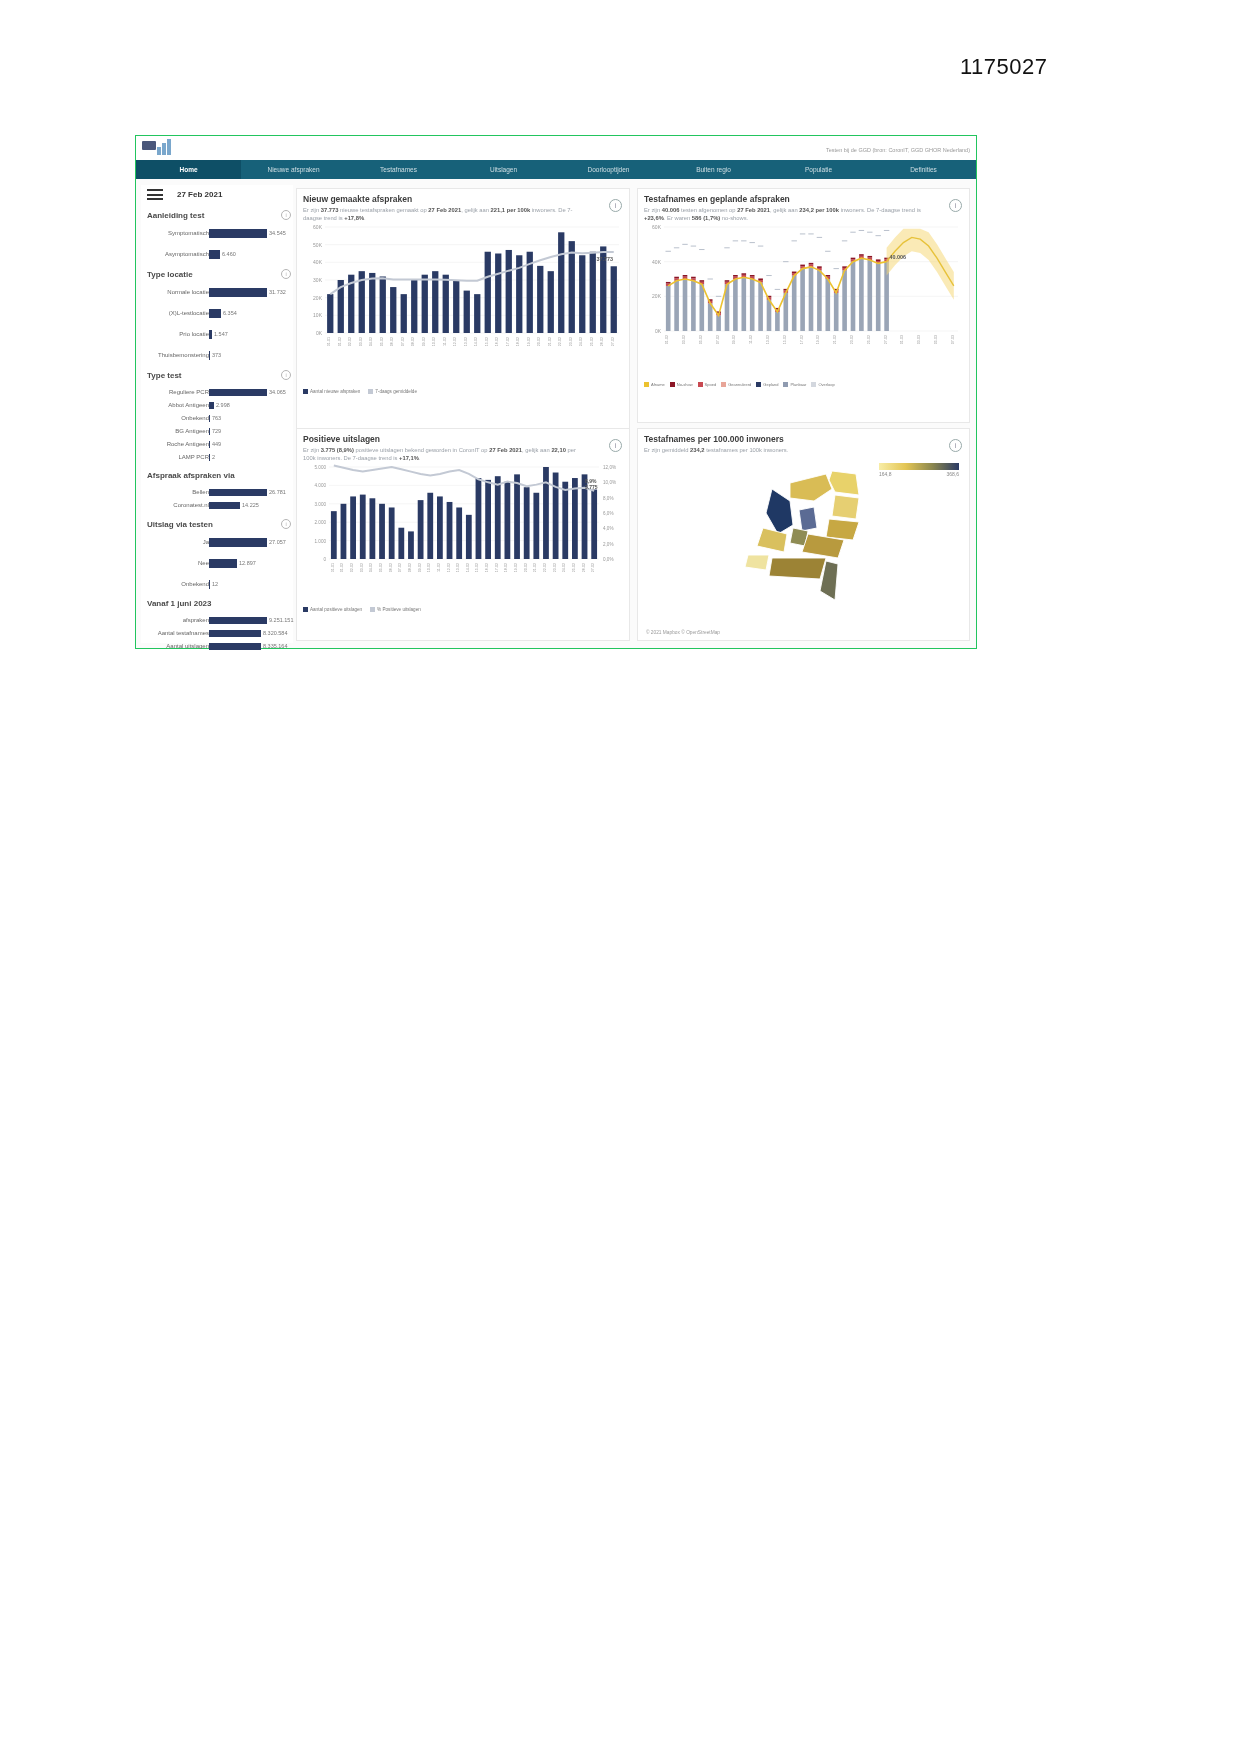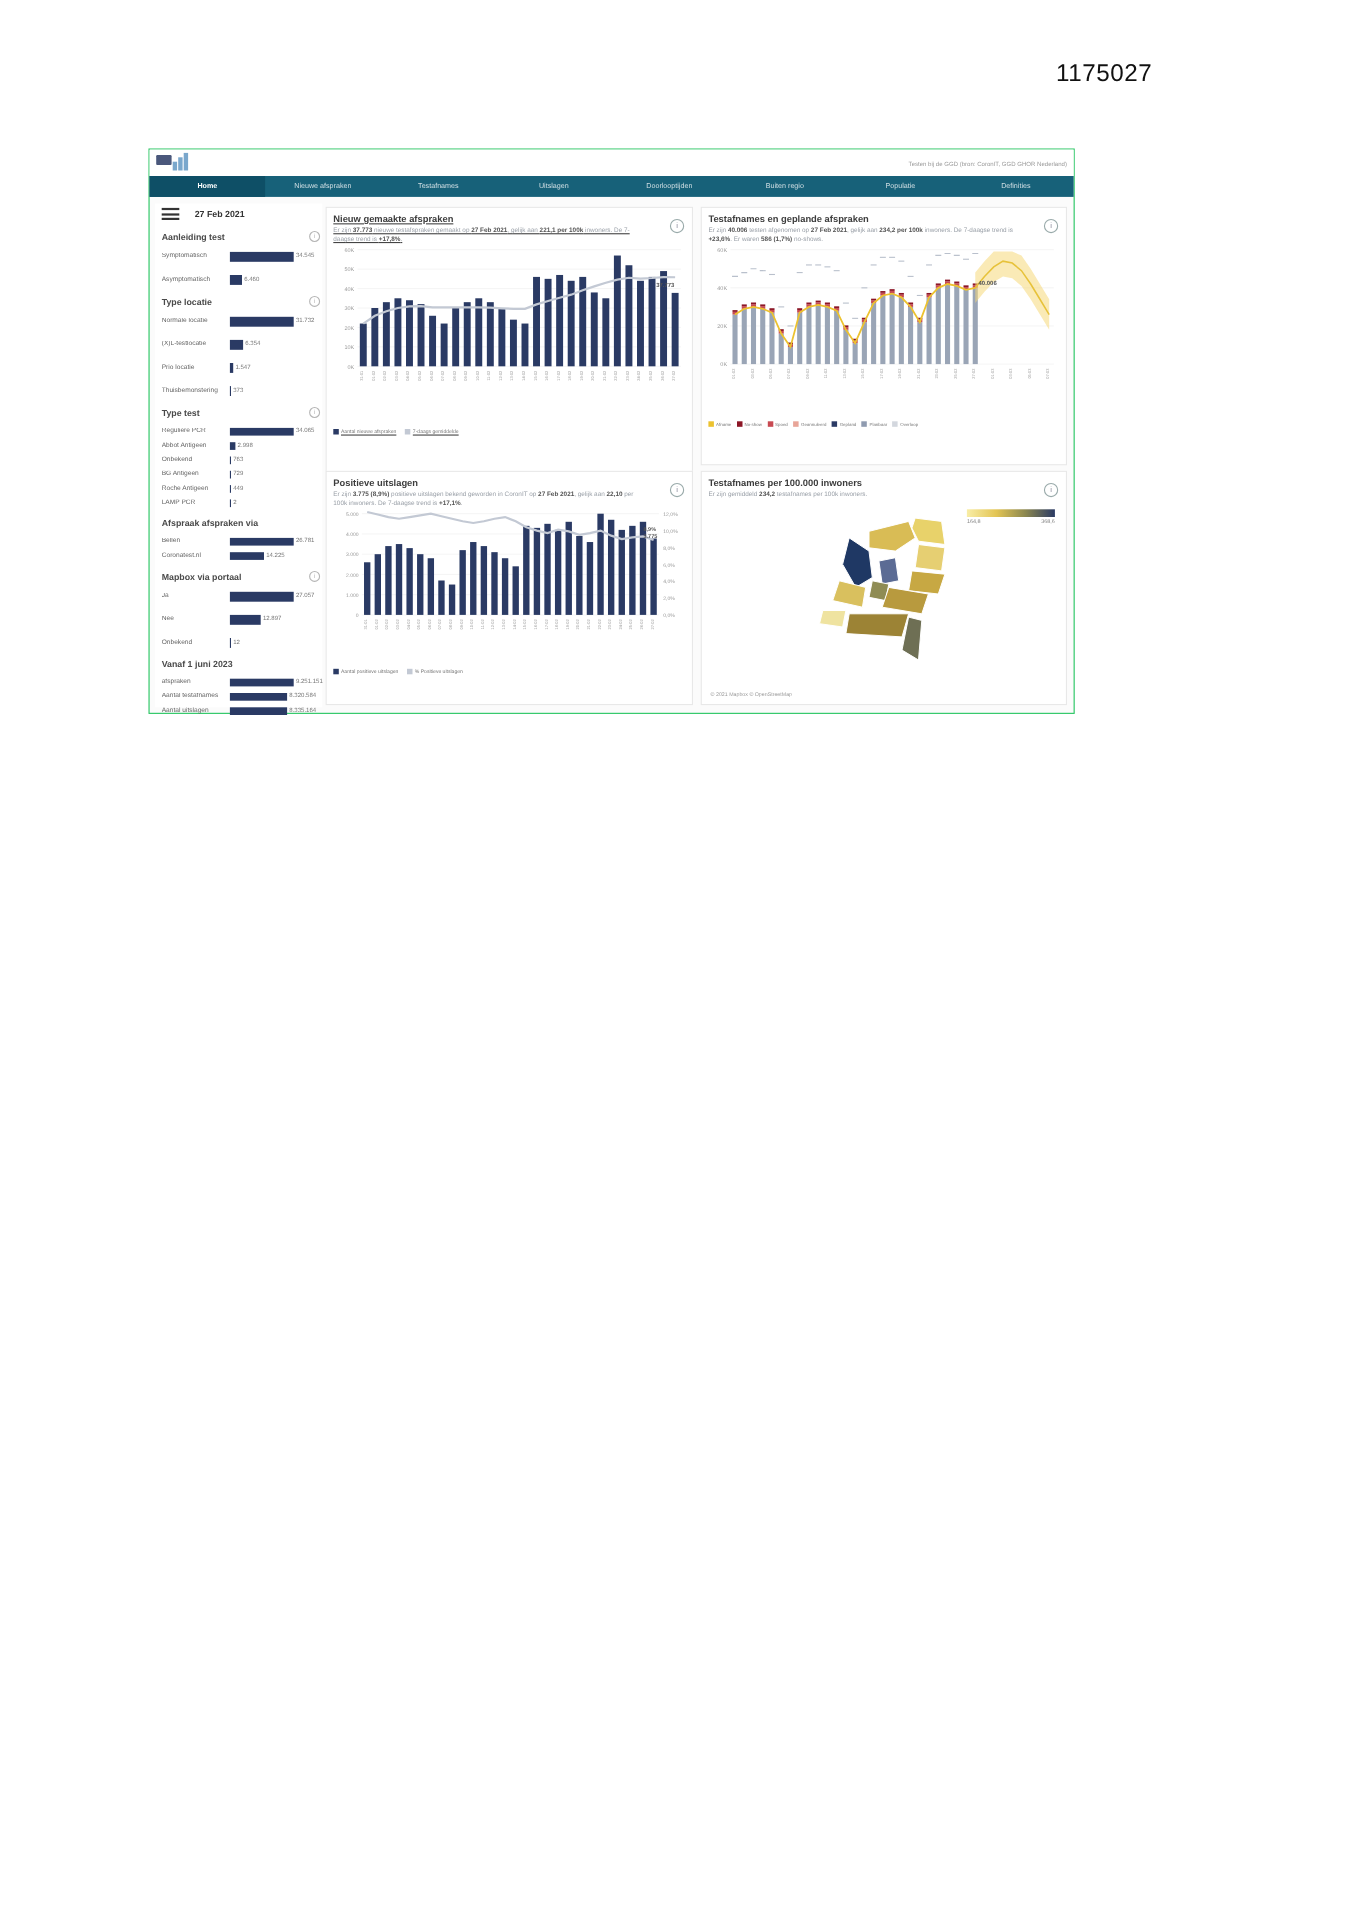--- a/index.html
+++ b/index.html
@@ -15,33 +15,33 @@
 
   .nav{position:absolute;left:0;top:24px;width:100%;height:19px;background:#176179;display:flex;}
   .nav .tab{flex:1;display:flex;align-items:center;justify-content:center;color:rgba(255,255,255,.78);font-size:6.5px;cursor:pointer;}
   .nav .tab.active{background:#0e4f66;color:#fff;font-weight:bold;}
 
   .sidebar{position:absolute;left:5px;top:49px;width:152px;height:458px;background:#fff;padding:4px 2px 0 6px;box-sizing:border-box;}
   .sb-top{display:flex;align-items:center;margin-bottom:10px;}
   .burger{width:16px;height:11px;display:inline-block;margin-right:14px;cursor:pointer;}
   .burger span{display:block;height:2px;background:#333;margin:0 0 2.5px 0;}
   .sb-date{font-weight:bold;font-size:8px;color:#333;}
-  .sb-sec{margin-bottom:9px;}
+  .sb-sec{margin-bottom:9px;text-align:right;}
   .sb-head{display:flex;justify-content:space-between;align-items:center;font-weight:bold;font-size:8px;color:#4a4a4a;margin:6px 0 7px 0;}
   .info{display:inline-flex;width:8px;height:8px;border:1px solid #b5b5b5;border-radius:50%;color:#b0b0b0;font-size:5.5px;align-items:center;justify-content:center;font-weight:normal;cursor:pointer;flex:0 0 auto;}
   .sb-row{display:flex;align-items:center;height:10px;margin-bottom:3px;cursor:pointer;}
   .sb-sec.roomy .sb-row{height:12px;margin-bottom:9px;}
   .sb-lbl{width:62px;flex:0 0 auto;font-size:6px;color:#666;overflow:hidden;white-space:nowrap;}
   .sb-barwrap{display:flex;align-items:center;flex:1;}
   .sb-bar{display:inline-block;height:7px;background:#2a3a64;}
   .sb-sec.roomy .sb-bar{height:9px;}
   .sb-val{font-size:5.5px;color:#777;margin-left:2px;white-space:nowrap;}
 
   .panel{position:absolute;background:#fff;border:1px solid #e8e8e8;box-sizing:border-box;padding:5px 6px;}
-  #panel1{left:160px;top:52px;width:334px;height:258px;text-decoration:underline;}
+  #panel1{left:160px;top:52px;width:334px;height:258px;}
   #panel2{left:501px;top:52px;width:333px;height:235px;}
   #panel3{left:160px;top:292px;width:334px;height:213px;}
   #panel4{left:501px;top:292px;width:333px;height:213px;}
   .p-title{font-size:8.5px;font-weight:bold;color:#3c3c3c;}
   .p-sub{font-size:5.8px;color:#9aa0a8;line-height:1.45;margin-top:2px;width:88%;}
   .seg-b{font-weight:bold;color:#555;}
   .p-info{position:absolute;right:7px;top:10px;width:11px;height:11px;border:1px solid #9aa;border-radius:50%;color:#889;font-size:7px;display:flex;align-items:center;justify-content:center;cursor:pointer;}
   .legend{display:flex;align-items:center;gap:8px;margin-top:1px;}
   .legend .li{display:flex;align-items:center;gap:2px;font-size:4.6px;color:#777;cursor:pointer;}
   .legend .sw{width:5px;height:5px;display:inline-block;}
@@ -208,21 +208,21 @@
             <div class="sb-row">
               <span class="sb-lbl">Coronatest.nl</span>
               <span class="sb-barwrap">
                 <span class="sb-bar" style="width:31px"></span>
                 <span class="sb-val">14.225</span>
               </span>
             </div>
           </div>
           <div class="sb-sec roomy">
             <div class="sb-head">
-              <span>Mapbox via portaal</span>
+              <span>Uitslag via testen</span>
               <span class="info">i</span>
             </div>
             <div class="sb-row">
               <span class="sb-lbl">Ja</span>
               <span class="sb-barwrap">
                 <span class="sb-bar" style="width:58px"></span>
                 <span class="sb-val">27.057</span>
               </span>
             </div>
             <div class="sb-row">

